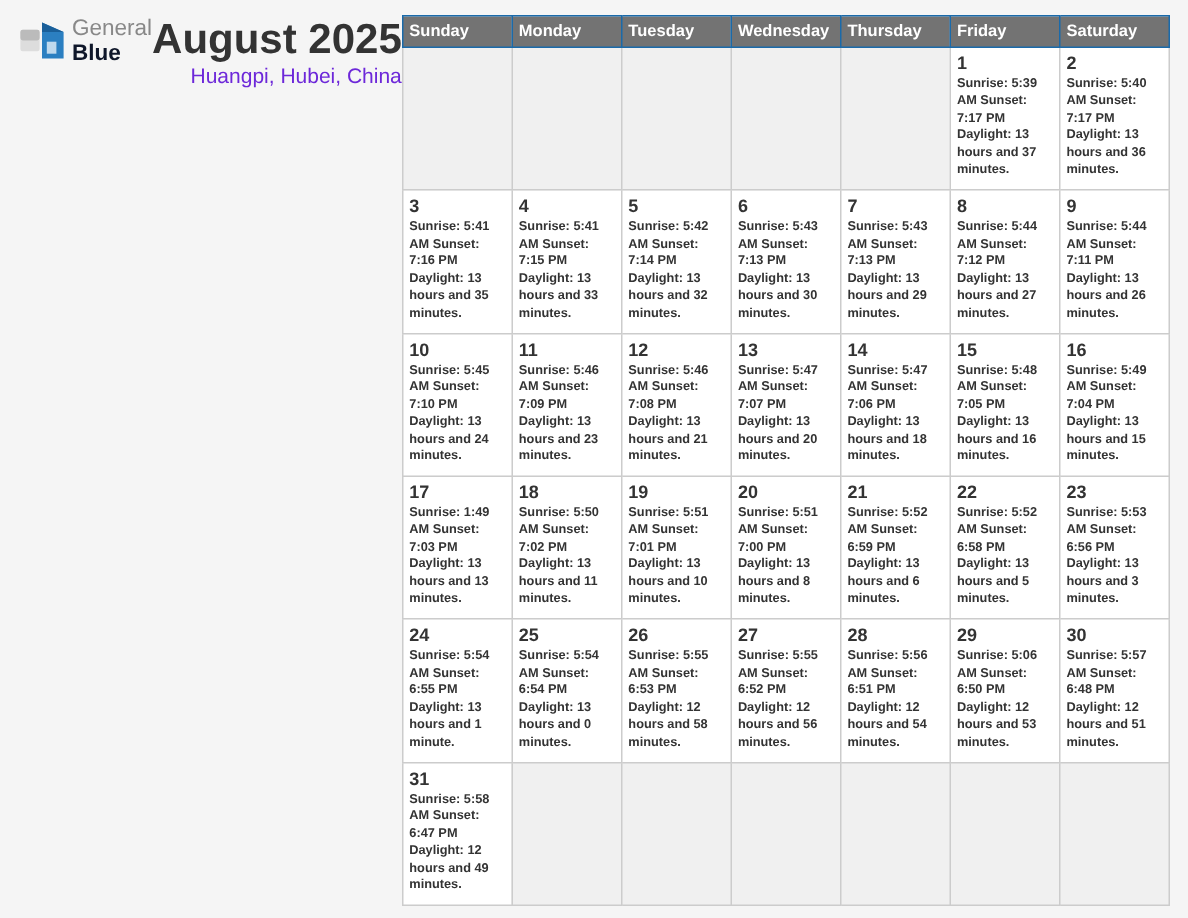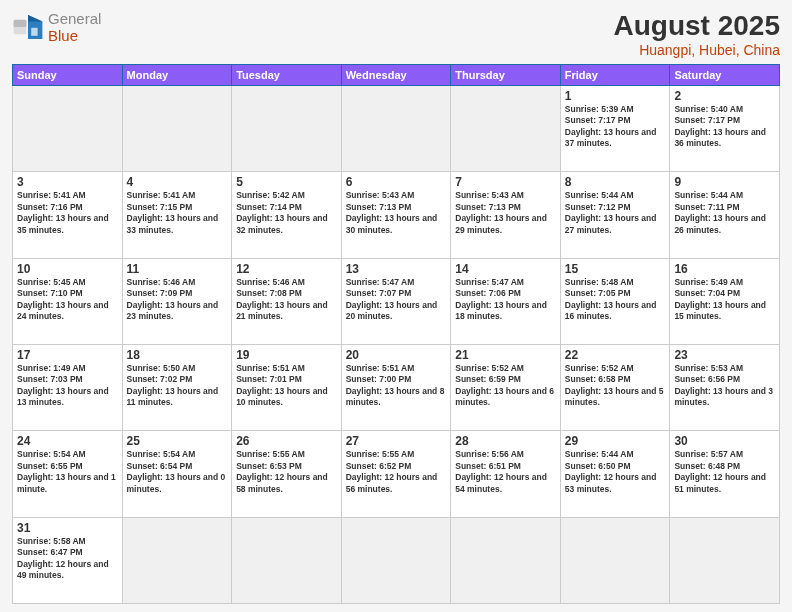--- a/index.html
+++ b/index.html
@@ -8,21 +8,21 @@
       background: #fff;
       width: 792px;
       height: 612px;
       overflow: hidden;
     }
     .page {
       width: 792px;
       height: 612px;
       background: #f5f5f5;
       display: flex;
-      flex-direction: column;
+      flex-direction: row;
       padding: 10px 12px 8px 12px;
     }
     .header {
       display: flex;
       justify-content: space-between;
       align-items: flex-start;
       margin-bottom: 6px;
     }
     .logo {
       display: flex;
@@ -36,31 +36,31 @@
     .title-block {
       text-align: right;
     }
     .title-block .month-year {
       font-size: 28px;
       font-weight: bold;
       color: #333;
     }
     .title-block .location {
       font-size: 14px;
-      color: #c2410c;
+      color: #6d28d9;
     }
     .calendar {
       flex: 1;
       border: 1px solid #ccc;
       border-collapse: collapse;
       width: 100%;
       table-layout: fixed;
     }
     .calendar thead tr th {
-      background: #8b5cf6;
+      background: #737373;
       color: #fff;
       font-size: 11px;
       font-weight: bold;
       padding: 4px 4px;
       border: 1px solid #1a6aaa;
       text-align: left;
     }
     .calendar tbody tr td {
       border: 1px solid #ccc;
       vertical-align: top;
@@ -99,21 +99,21 @@
     <div class="logo">
       <svg class="logo-icon" viewBox="0 0 40 34" xmlns="http://www.w3.org/2000/svg">
         <rect x="2" y="8" width="16" height="18" rx="2" fill="#ddd"></rect>
         <rect x="2" y="8" width="16" height="9" rx="2" fill="#bbb"></rect>
         <polygon points="20,2 38,10 38,32 20,32" fill="#2b7fc1"></polygon>
         <polygon points="20,2 38,10 20,10" fill="#1a5f99"></polygon>
         <rect x="24" y="18" width="8" height="10" fill="#fff" opacity="0.7"></rect>
       </svg>
       <div>
         <div style="font-size:15px;color:#888;">General</div>
-        <div style="font-size:15px;color:#c2410c;font-weight:normal;">Blue</div>
+        <div style="font-size:15px;color:#0f172a;font-weight:bold;">Blue</div>
       </div>
     </div>
     <div class="title-block">
       <div class="month-year">August 2025</div>
       <div class="location">Huangpi, Hubei, China</div>
     </div>
   </div>
 
   <table class="calendar">
     <thead>
@@ -333,21 +333,21 @@
           </td>
           <td>
             <div class="cell-day">28</div>
             <div class="cell-info">Sunrise: 5:56 AM
 Sunset: 6:51 PM
 Daylight: 12 hours
 and 54 minutes.</div>
           </td>
           <td>
             <div class="cell-day">29</div>
-            <div class="cell-info">Sunrise: 5:44 AM
+            <div class="cell-info">Sunrise: 5:06 AM
 Sunset: 6:50 PM
 Daylight: 12 hours
 and 53 minutes.</div>
           </td>
           <td>
             <div class="cell-day">30</div>
             <div class="cell-info">Sunrise: 5:57 AM
 Sunset: 6:48 PM
 Daylight: 12 hours
 and 51 minutes.</div>

